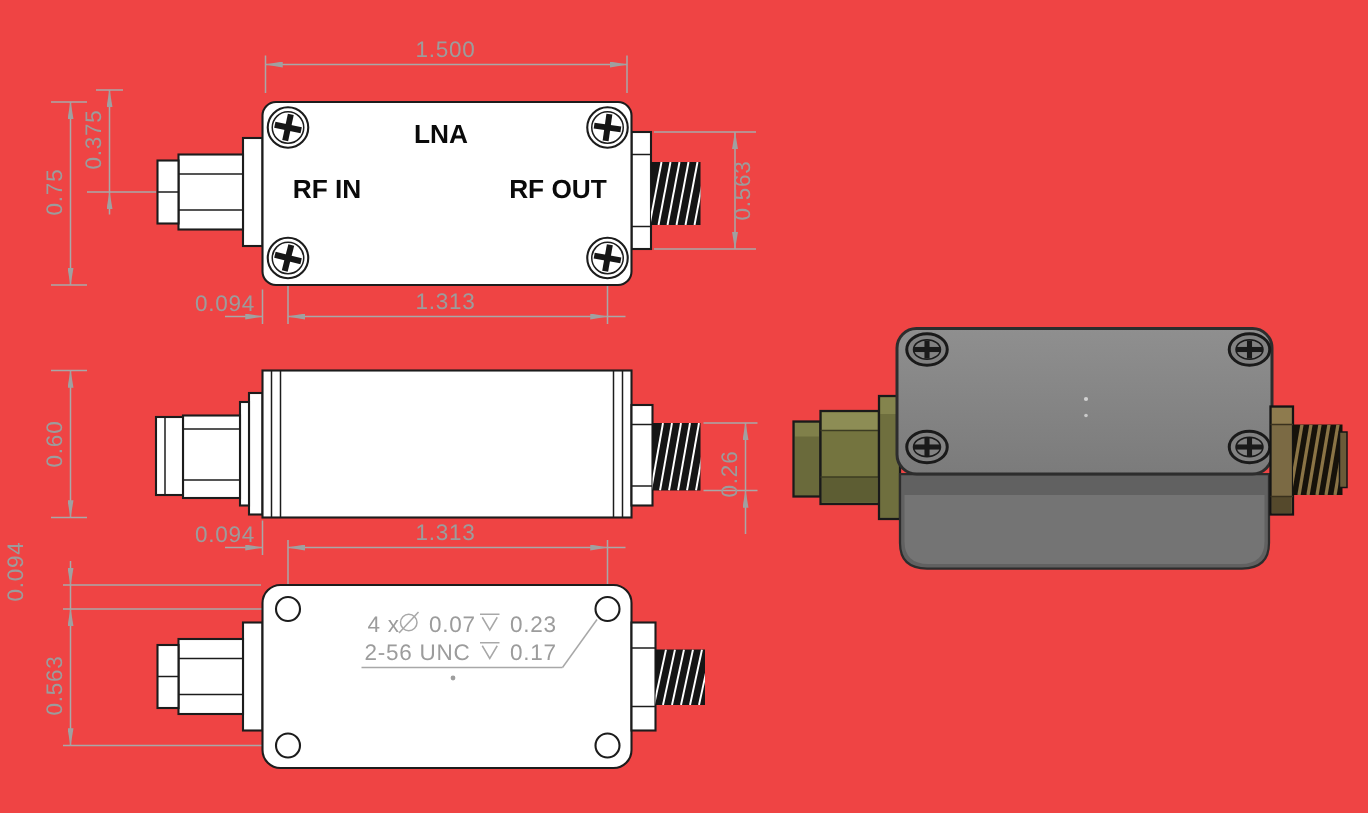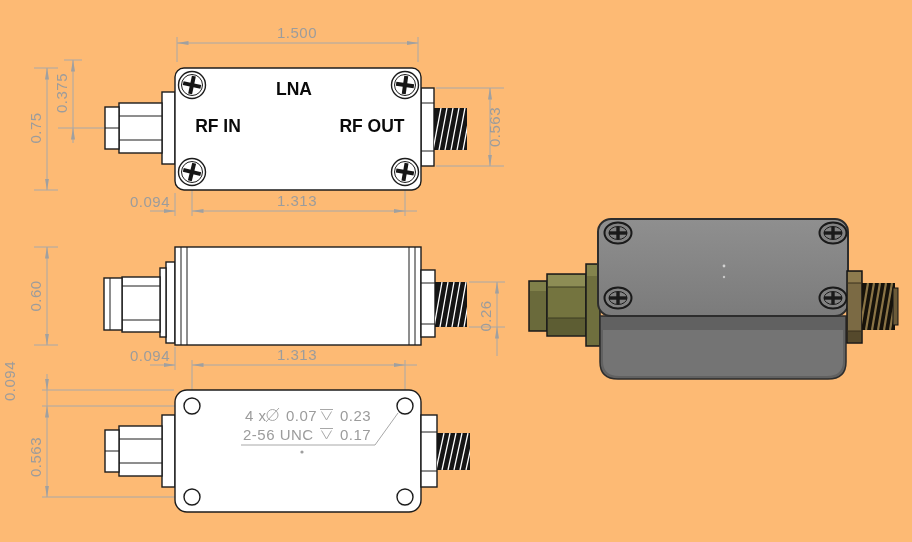--- a/index.html
+++ b/index.html
@@ -1,16 +1,16 @@
 <!DOCTYPE html>
 <html><head>
 <meta charset="utf-8">
 <style>
   html,body { margin:0; padding:0; background:#ffffff; }
-  .canvas { position:relative; width:912px; height:542px; background:#fdba74; overflow:hidden;
+  .canvas { position:relative; width:912px; height:542px; background:#ef4444; overflow:hidden;
             font-family:"Liberation Sans", sans-serif; }
   svg text { user-select:none; }
   .dim { font-family:"Liberation Sans", sans-serif; font-size:15px; fill:#9c9c9c; letter-spacing:0.5px; }
   .lbl { font-family:"Liberation Sans", sans-serif; font-size:17.5px; font-weight:bold; fill:#0a0a0a; }
   .ln  { stroke:#1c1c1c; stroke-width:1.4; fill:none; }
   .lnf { stroke:#1c1c1c; stroke-width:1.4; fill:#ffffff; }
   .lnt { stroke:#1c1c1c; stroke-width:1; fill:none; }
   .dl  { stroke:#a8a8a8; stroke-width:1; fill:none; }
   .wht { stroke:#ffffff; stroke-width:1.3; }
   .cross { fill:#161616; }

